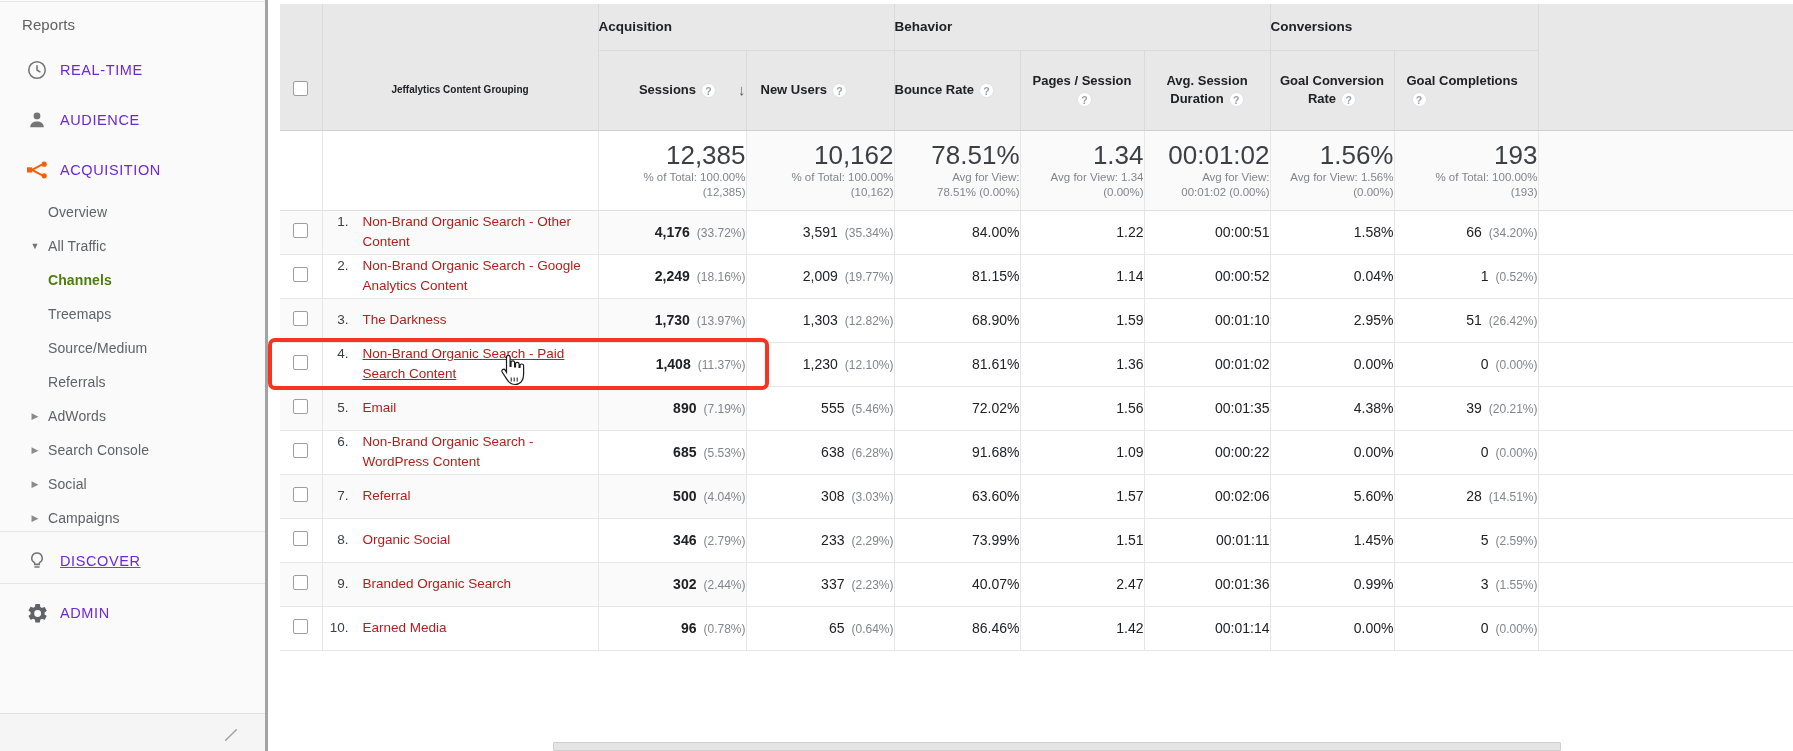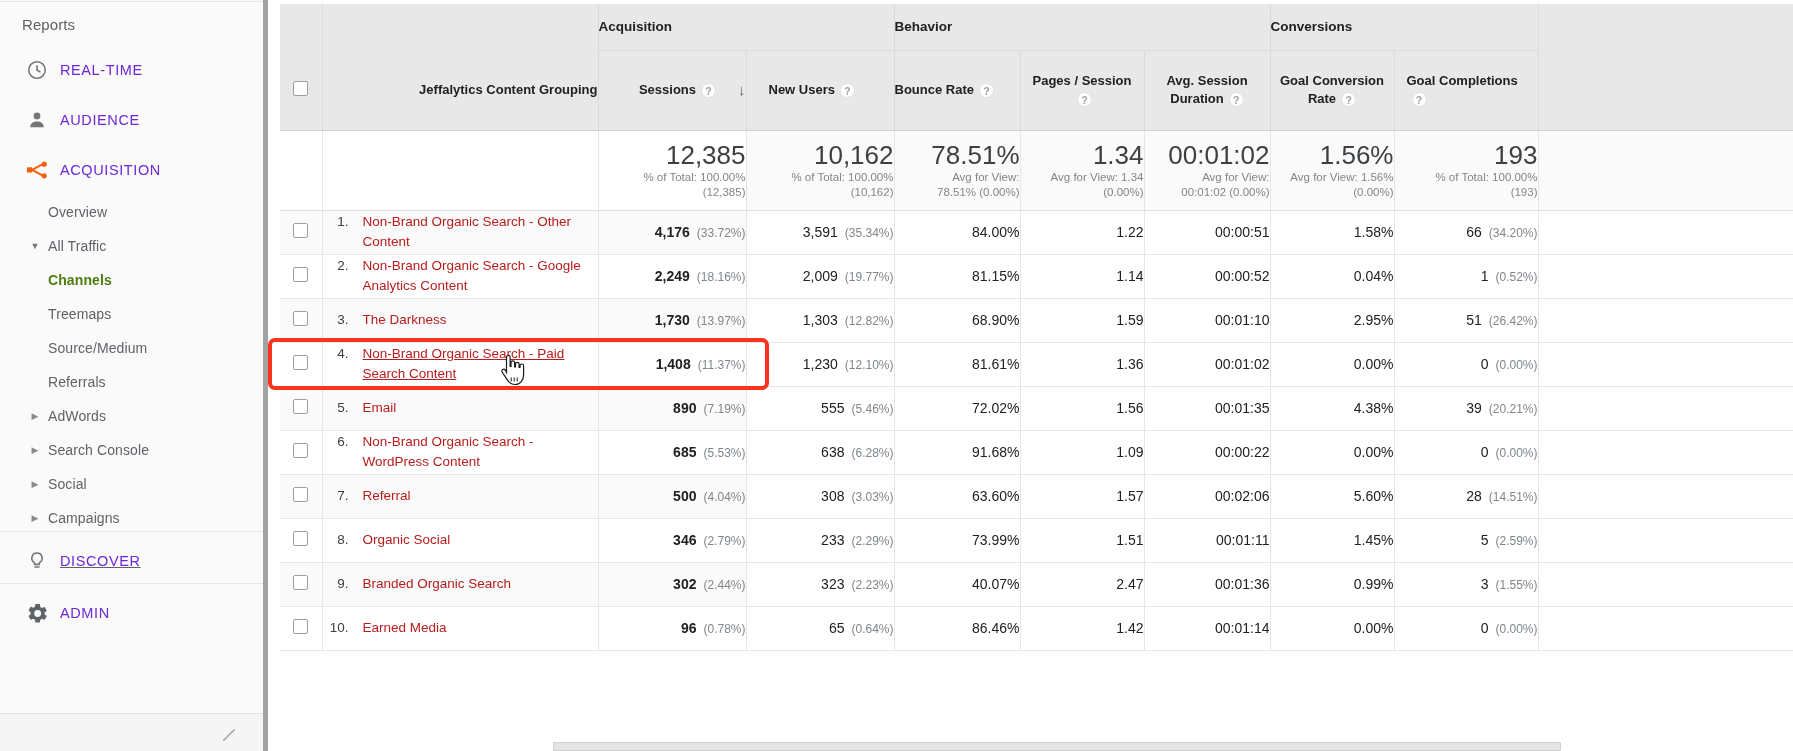--- a/index.html
+++ b/index.html
@@ -9,21 +9,21 @@
     font-family:"Liberation Sans", sans-serif;
     overflow:hidden;
     -webkit-font-smoothing:antialiased;
   }
   #app { display:flex; width:1793px; height:751px; position:relative; }
 
   
   .sidebar {
     width:268px; min-width:268px; height:751px;
     background:#fafafa;
-    border-right:5px solid #a3a3a3;
+    border-right:3px solid #a3a3a3;
     position:relative;
     font-size:14px;
     color:#5f6368;
     overflow:hidden;
   }
   .sb-topline { height:2px; border-bottom:1px solid #e8e8e8; }
   .sb-reports {
     padding:14px 0 12px 22px;
     font-size:15px; color:#616161; letter-spacing:.1px;
   }
@@ -102,21 +102,21 @@
     background:#e8e8e8;
     border-right:1px solid #dadada;
     border-bottom:1px solid #d0d0d0;
     height:80px;
     font-size:13px; font-weight:bold; color:#202124;
     text-align:right;
     padding:0 11px;
   }
   .mh .mh-inner { display:block; line-height:18px; }
   .mh.dim {
-    text-align:right; font-size:13px; vertical-align:middle;
+    text-align:center; font-size:10px; vertical-align:middle;
   }
   .qm {
     display:inline-block; width:15px; height:15px; border-radius:50%;
     background:#fff; color:#9aa0a6; font-size:10.5px; font-weight:bold;
     line-height:15px; text-align:center;
     margin-left:5px; vertical-align:middle;
     border:1px solid #e0e0e0;
   }
   .sortarrow {
     display:inline-block; margin-left:22px; color:#5f6368; font-size:15px; vertical-align:middle;
@@ -336,21 +336,21 @@
           <span class="chk"></span>
         </td>
         <th class="mh dim">
           <span>Jeffalytics Content Grouping</span>
         </th>
         <th class="mh">
           <span class="mh-inner">
             <span>Sessions</span><span class="qm">?</span><span class="sortarrow">↓</span>
           </span>
         </th>
-        <th class="mh" style="text-align:left;padding-left:22px;">
+        <th class="mh" style="text-align:left;padding-left:14px;">
           <span class="mh-inner">
             <span>New Users</span><span class="qm">?</span>
           </span>
         </th>
         <th class="mh" style="text-align:left;">
           <span class="mh-inner">
             <span>Bounce Rate</span><span class="qm">?</span>
           </span>
         </th>
         <th class="mh" style="text-align:center;">
@@ -557,21 +557,21 @@
           </tr>
           <tr class="datarow">
             <td class="cb alt"><span class="chk"></span></td>
             <td class="dim alt">
               <div class="dimwrap">
                 <span class="rank">9.</span>
                 <span class="dimlink">Branded Organic Search</span>
               </div>
             </td>
             <td class="num alt"><span class="nval">302</span><span class="npct">(2.44%)</span></td>
-            <td class="num"><span class="plain">323</span><span class="npct">(2.23%)</span></td>
+            <td class="num"><span class="plain">337</span><span class="npct">(2.23%)</span></td>
             <td class="num"><span class="plain">40.07%</span></td>
             <td class="num"><span class="plain">2.47</span></td>
             <td class="num"><span class="plain">00:01:36</span></td>
             <td class="num"><span class="plain">0.99%</span></td>
             <td class="num"><span class="plain">3</span><span class="npct">(1.55%)</span></td>
             <td class="tail"></td>
           </tr>
           <tr class="datarow">
             <td class="cb"><span class="chk"></span></td>
             <td class="dim">

